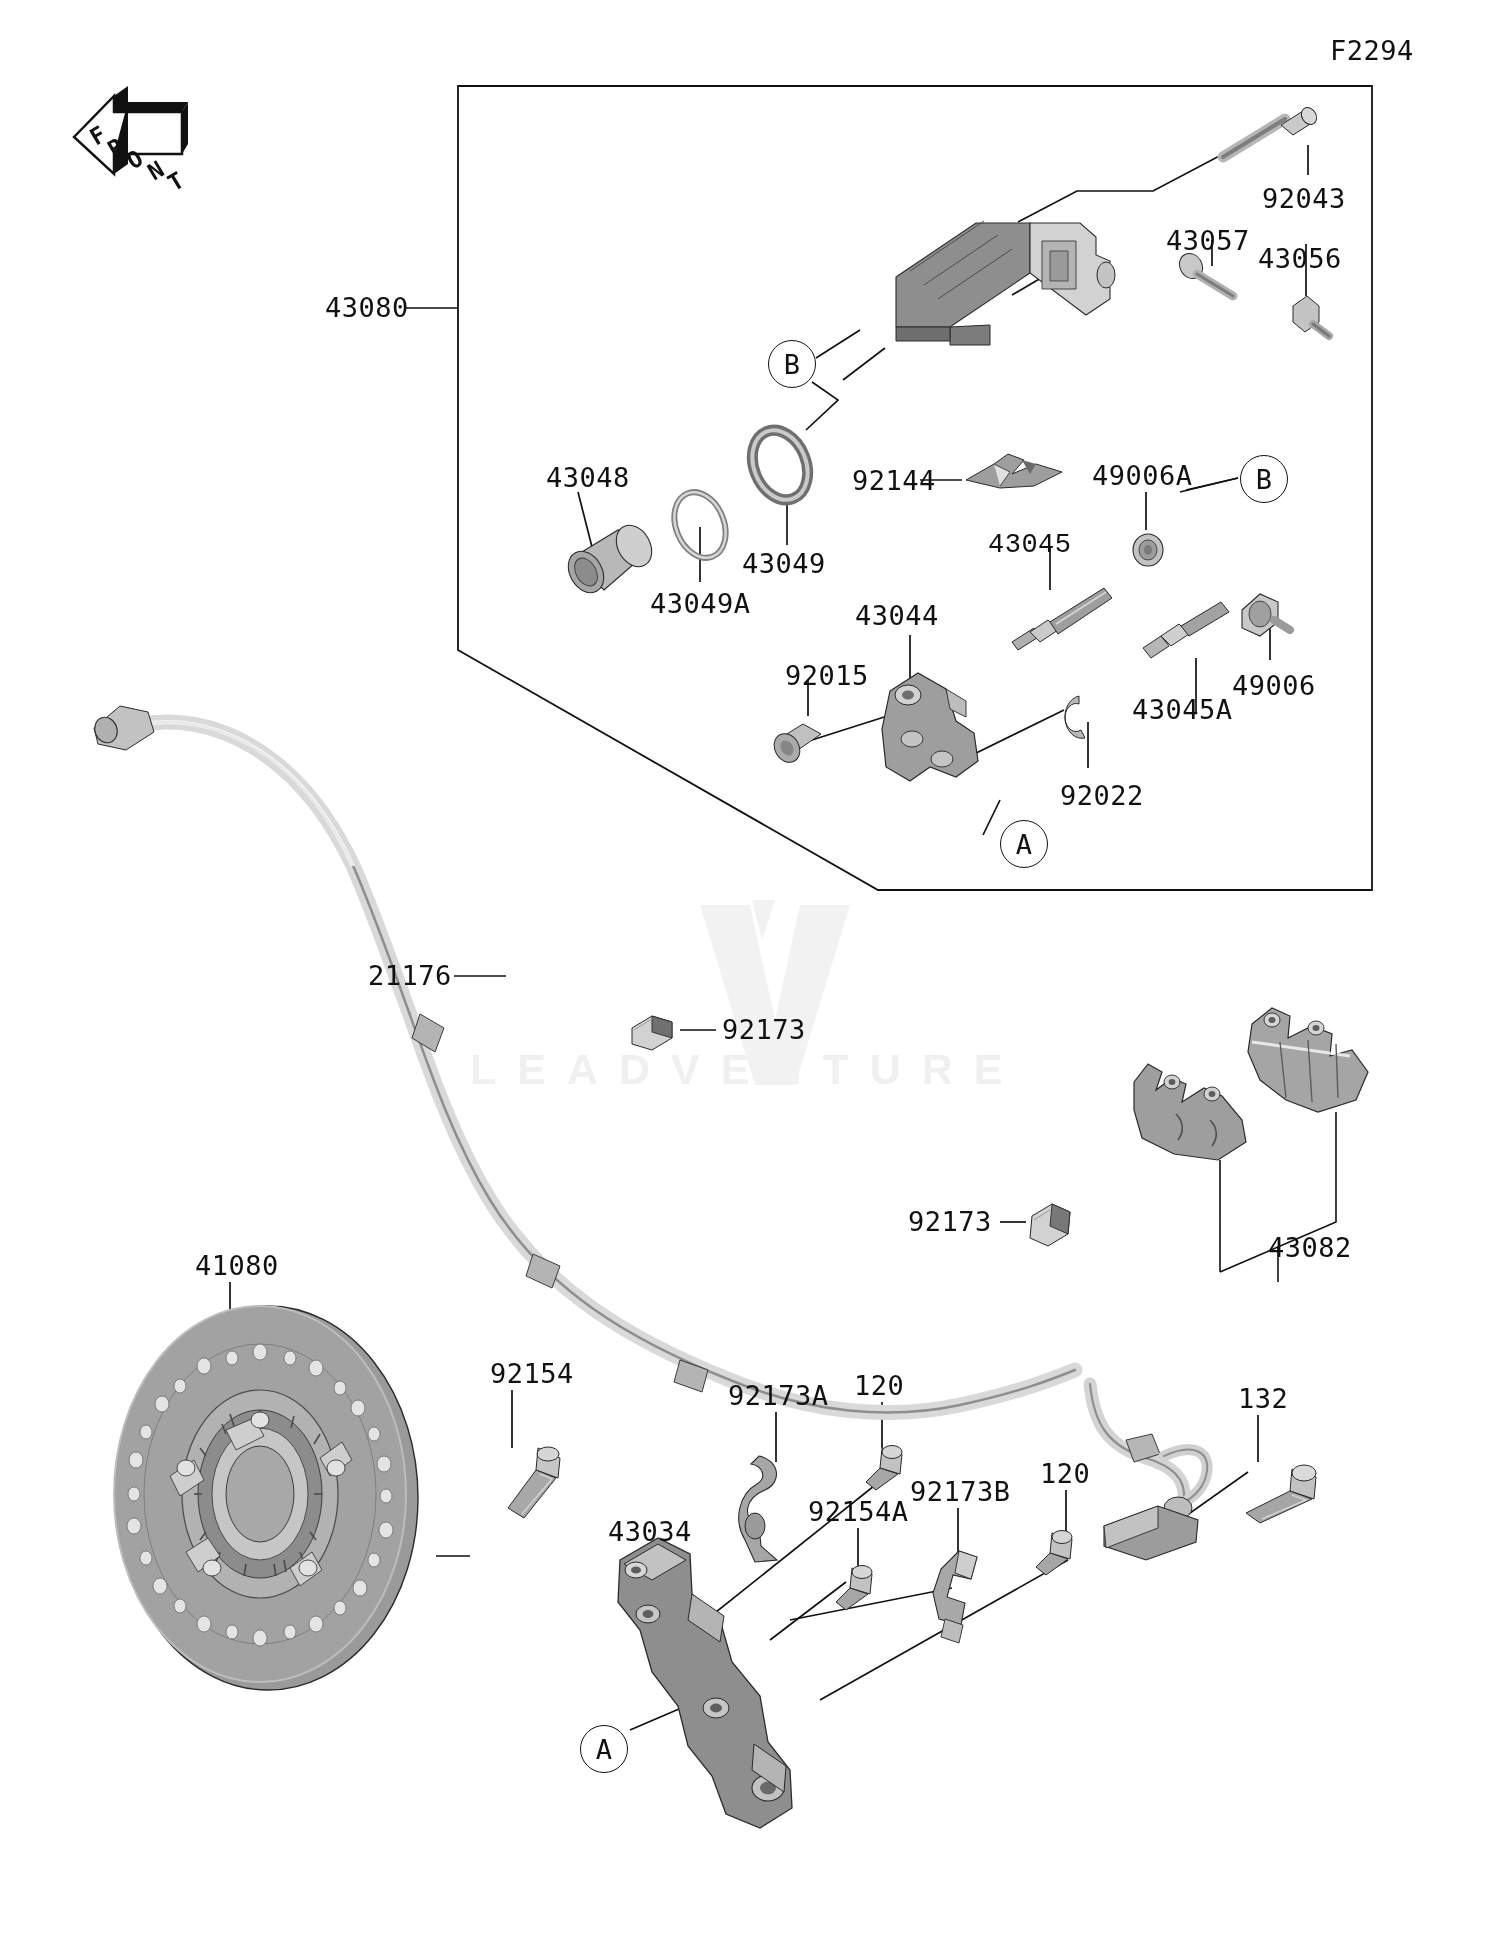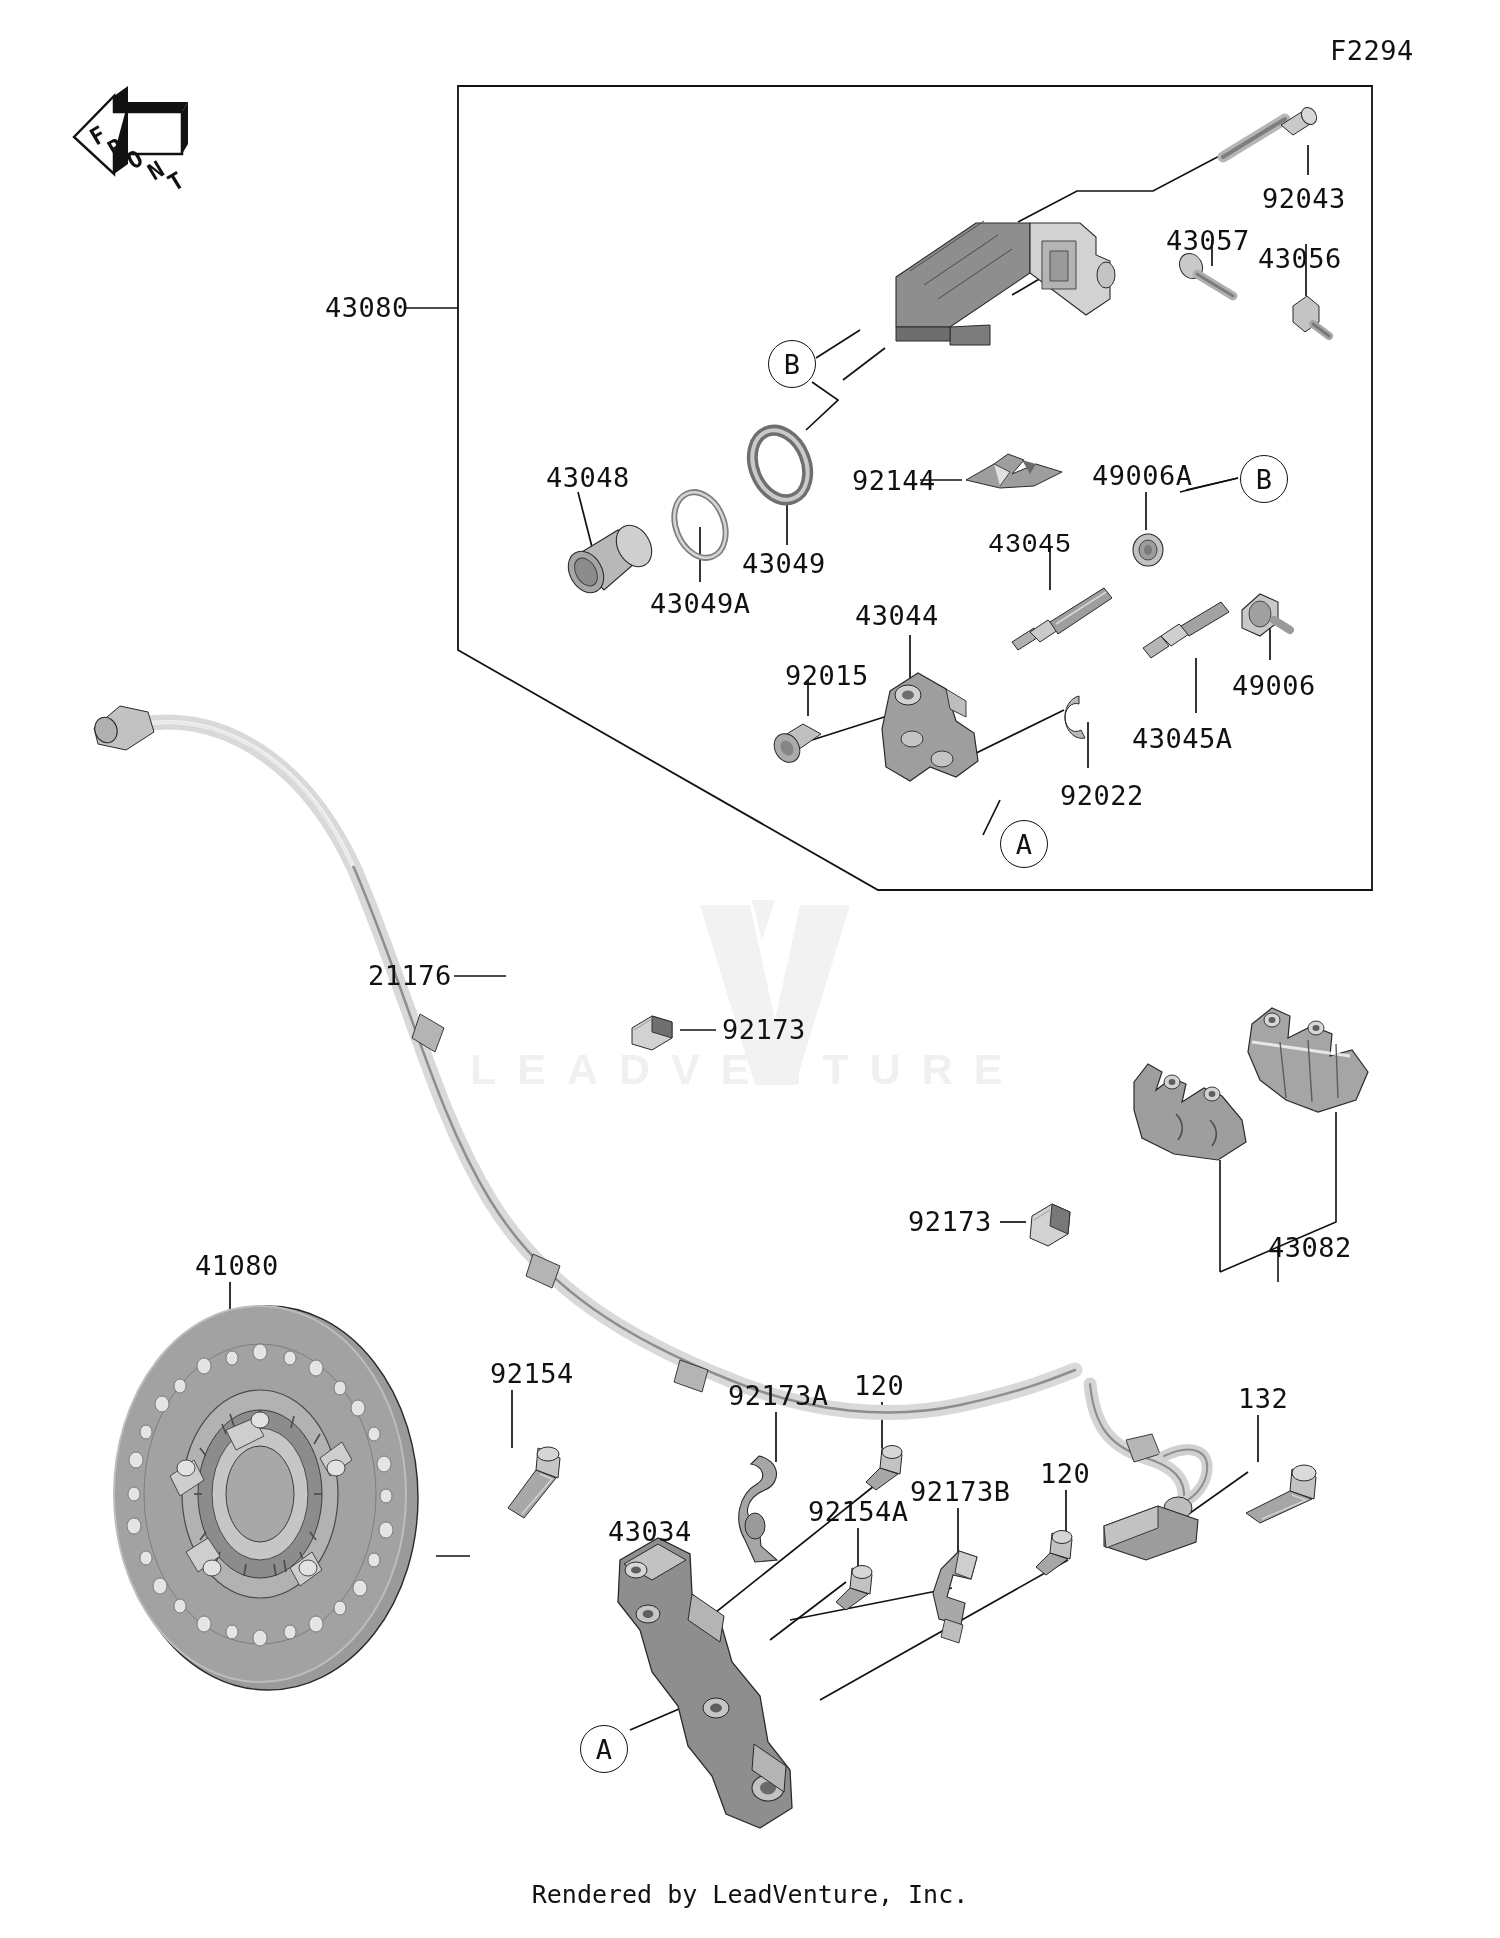--- a/index.html
+++ b/index.html
@@ -455,31 +455,30 @@
   <div class="lbl" style="left:1258px;top:243px;text-align:center;">43056</div>
   <div class="lbl" style="left:546px;top:462px;">43048</div>
   <div class="lbl" style="left:650px;top:588px;">43049A</div>
   <div class="lbl" style="left:742px;top:548px;">43049</div>
   <div class="lbl" style="left:852px;top:465px;">92144</div>
   <div class="lbl" style="left:1092px;top:460px;">49006A</div>
   <div class="lbl" style="left:988px;top:530px;font-family:Liberation Mono, monospace;">43045</div>
   <div class="lbl" style="left:855px;top:600px;">43044</div>
   <div class="lbl" style="left:758px;top:660px;margin-left:27px;">92015</div>
   <div class="lbl" style="left:1060px;top:780px;">92022</div>
-  <div class="lbl" style="left:1132px;top:723px;">43045A</div>
+  <div class="lbl" style="left:1132px;top:694px;">43045A</div>
   <div class="lbl" style="left:1232px;top:670px;">49006</div>
   <div class="lbl" style="left:368px;top:960px;">21176</div>
   <div class="lbl" style="left:722px;top:1014px;">92173</div>
   <div class="lbl" style="left:908px;top:1206px;">92173</div>
   <div class="lbl" style="left:1268px;top:1232px;">43082</div>
   <div class="lbl" style="left:195px;top:1250px;">41080</div>
   <div class="lbl" style="left:490px;top:1358px;">92154</div>
   <div class="lbl" style="left:608px;top:1516px;">43034</div>
   <div class="lbl" style="left:728px;top:1380px;">92173A</div>
   <div class="lbl" style="left:854px;top:1370px;">120</div>
   <div class="lbl" style="left:808px;top:1496px;">92154A</div>
   <div class="lbl" style="left:910px;top:1476px;">92173B</div>
   <div class="lbl" style="left:1040px;top:1458px;">120</div>
   <div class="lbl" style="left:1238px;top:1383px;">132</div>
 
-  <div class="footer">Rendered by LeadVenture, Inc.</div>
 
 </div>
 
 </body></html>

